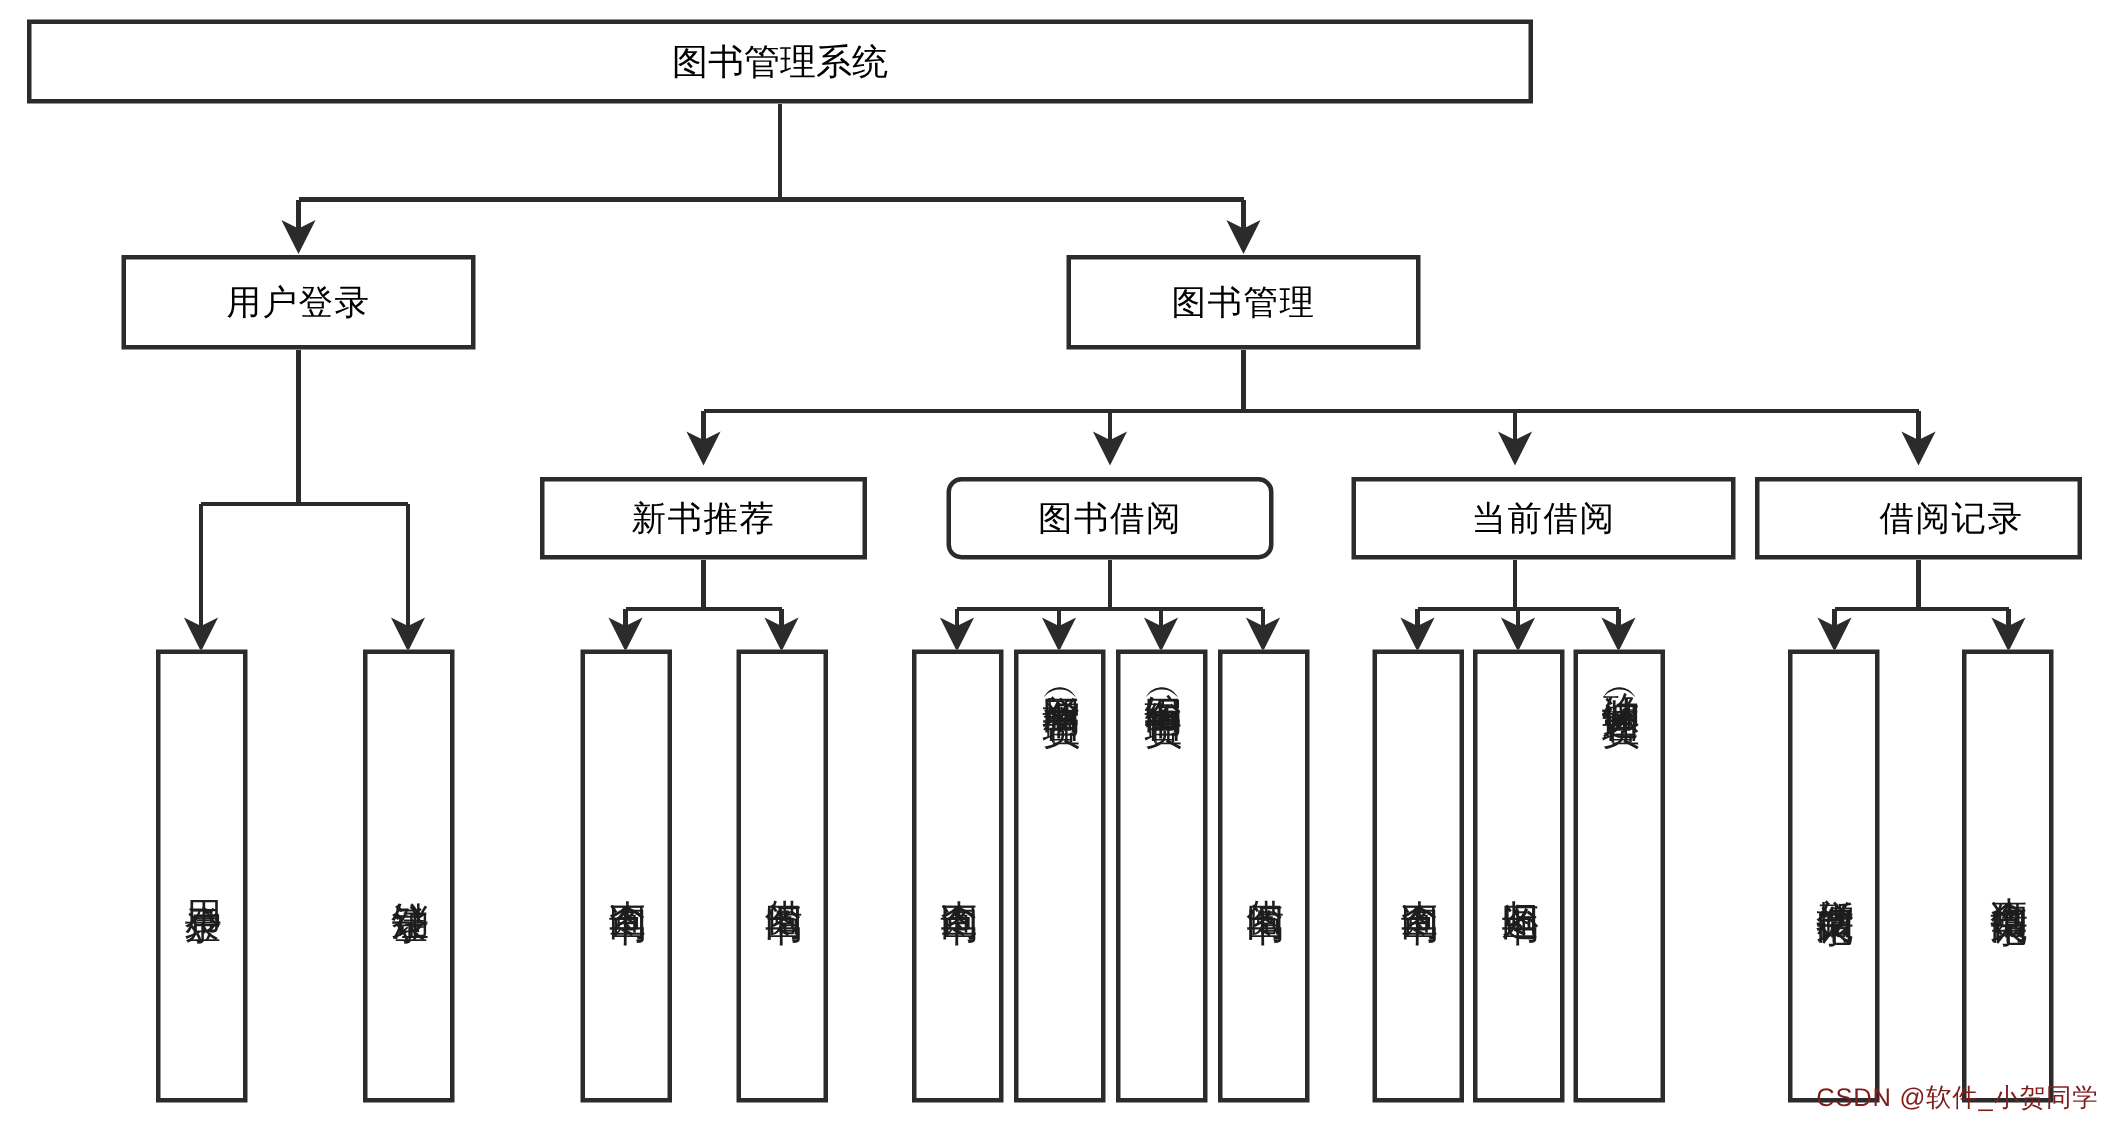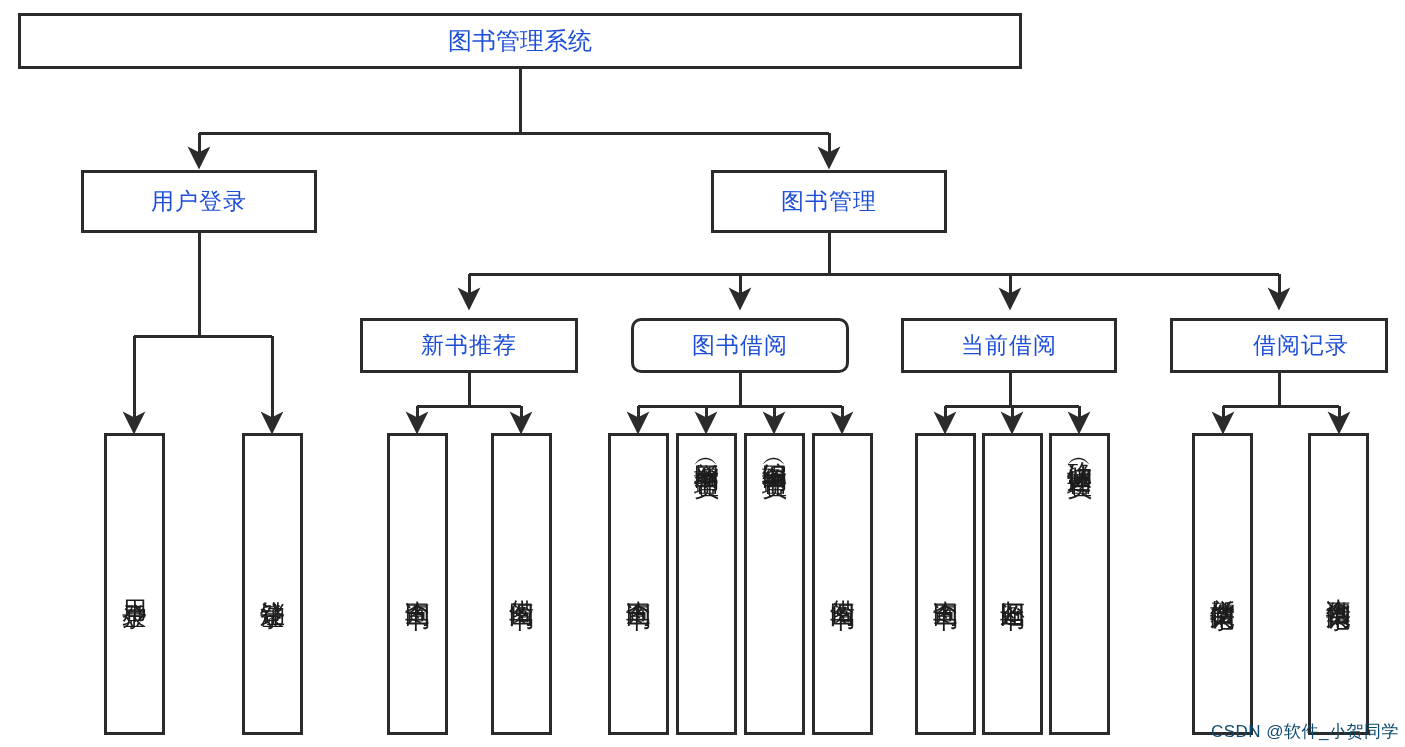--- a/index.html
+++ b/index.html
@@ -26,21 +26,21 @@
     pointer-events: none;
   }
   .node {
     position: absolute;
     box-sizing: border-box;
     background: #ffffff;
     border: 3px solid #2b2b2b;
     display: flex;
     align-items: center;
     justify-content: center;
-    color: #1d4ed8;
+    color: #000000;
   }
   .node.h {
     font-size: 23px;
     letter-spacing: 1px;
     line-height: 1.2;
   }
   .node.root {
     font-size: 24px;
     border-width: 3px;
   }
@@ -68,21 +68,21 @@
   }
   .leaf.top {
     align-items: flex-start;
     padding-top: 6px;
   }
   #watermark {
     position: absolute;
     right: 6px;
     bottom: 4px;
     font-size: 17px;
-    color: #0c4a6e;
+    color: #7f1d1d;
     letter-spacing: 0.5px;
     white-space: nowrap;
   }
 </style>
 </head>
 <body>
 
 <div id="canvas">
 
   <svg id="wires" viewBox="0 0 1405 747" xmlns="http://www.w3.org/2000/svg">
@@ -145,21 +145,21 @@
   <div class="node h" style="left:711px; top:170px; width:236px; height:63px;">
     <span>图书管理</span>
   </div>
 
   <div class="node h" style="left:360px; top:318px; width:218px; height:55px;">
     <span>新书推荐</span>
   </div>
   <div class="node h" style="left:631px; top:318px; width:218px; height:55px;border-radius:10px;">
     <span>图书借阅</span>
   </div>
-  <div class="node h" style="left:901px; top:318px; width:216px; height:55px;">
+  <div class="node h" style="left:901px; top:318px; width:256px; height:55px;">
     <span>当前借阅</span>
   </div>
   <div class="node h" style="left:1170px; top:318px; width:218px; height:55px;padding-left:44px;">
     <span>借阅记录</span>
   </div>
 
   <div class="leaf mid" style="left:104px; top:433px; width:61px; height:302px;">
     <span class="vtext">用户登录</span>
   </div>
   <div class="leaf mid" style="left:242px; top:433px; width:61px; height:302px;">

